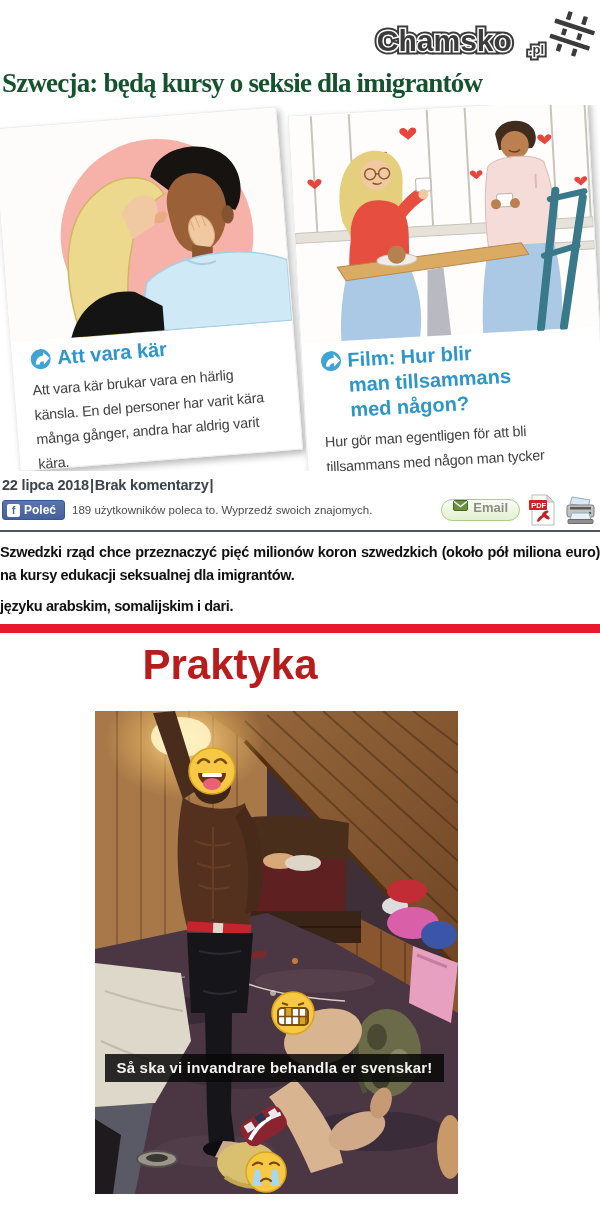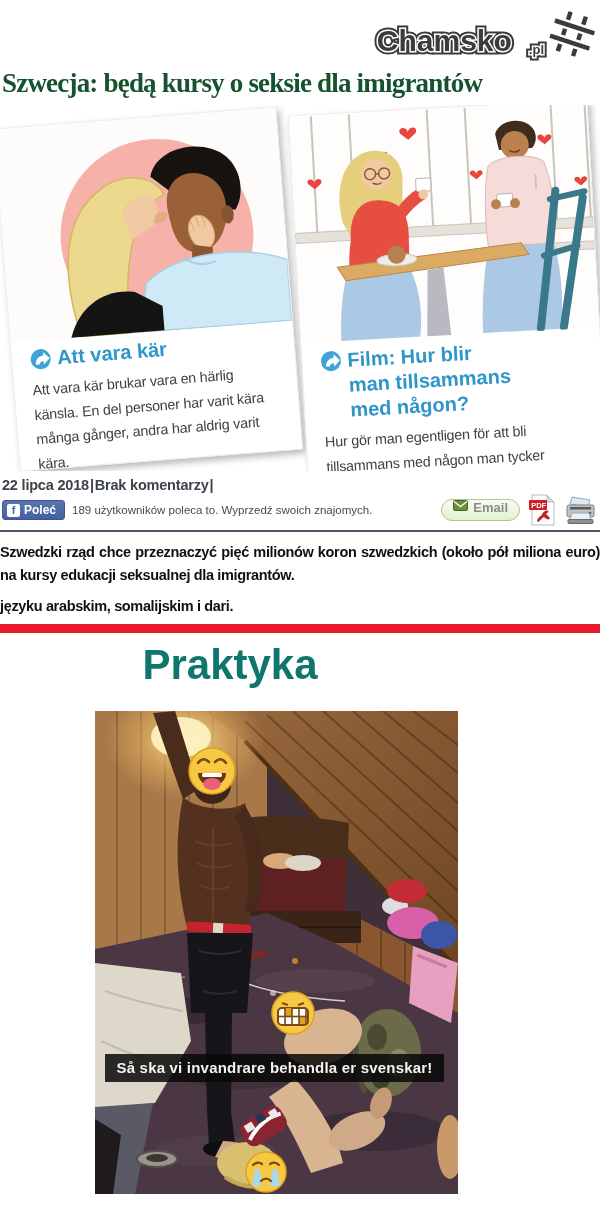--- a/index.html
+++ b/index.html
@@ -57,21 +57,21 @@
   .rule { border:0; border-top:2px solid #4a5866; margin-top:7px; }
 
   .article { margin-top:2px; }
   .article .para { margin-top:9px; font-weight:bold; color:#101010; font-size:14.5px;
                    letter-spacing:-0.35px; line-height:1.55; }
   .article .line { white-space:nowrap; }
   .article .just { text-align:justify; text-align-last:justify; }
 
   .redbar { height:9px; background:#e8192c; margin-top:7px; }
   .praktyka { width:460px; text-align:center; margin-top:8px; font-size:42px; font-weight:bold;
-              color:#0f766e; line-height:1.15; }
+              color:#b91c1c; line-height:1.15; }
 
   
   .photo { position:relative; width:363px; height:483px; margin:21px 11px 0 95px;
            overflow:hidden; background:#3f2f38; }
   .photo svg { display:block; }
   .photo-caption { position:absolute; left:10px; right:14px; top:343px; height:28px;
                    background:rgba(8,8,8,.85); color:#f3f3ef; font-size:15px; font-weight:bold;
                    text-align:center; line-height:28px; letter-spacing:.2px; }
 </style>
 </head>

